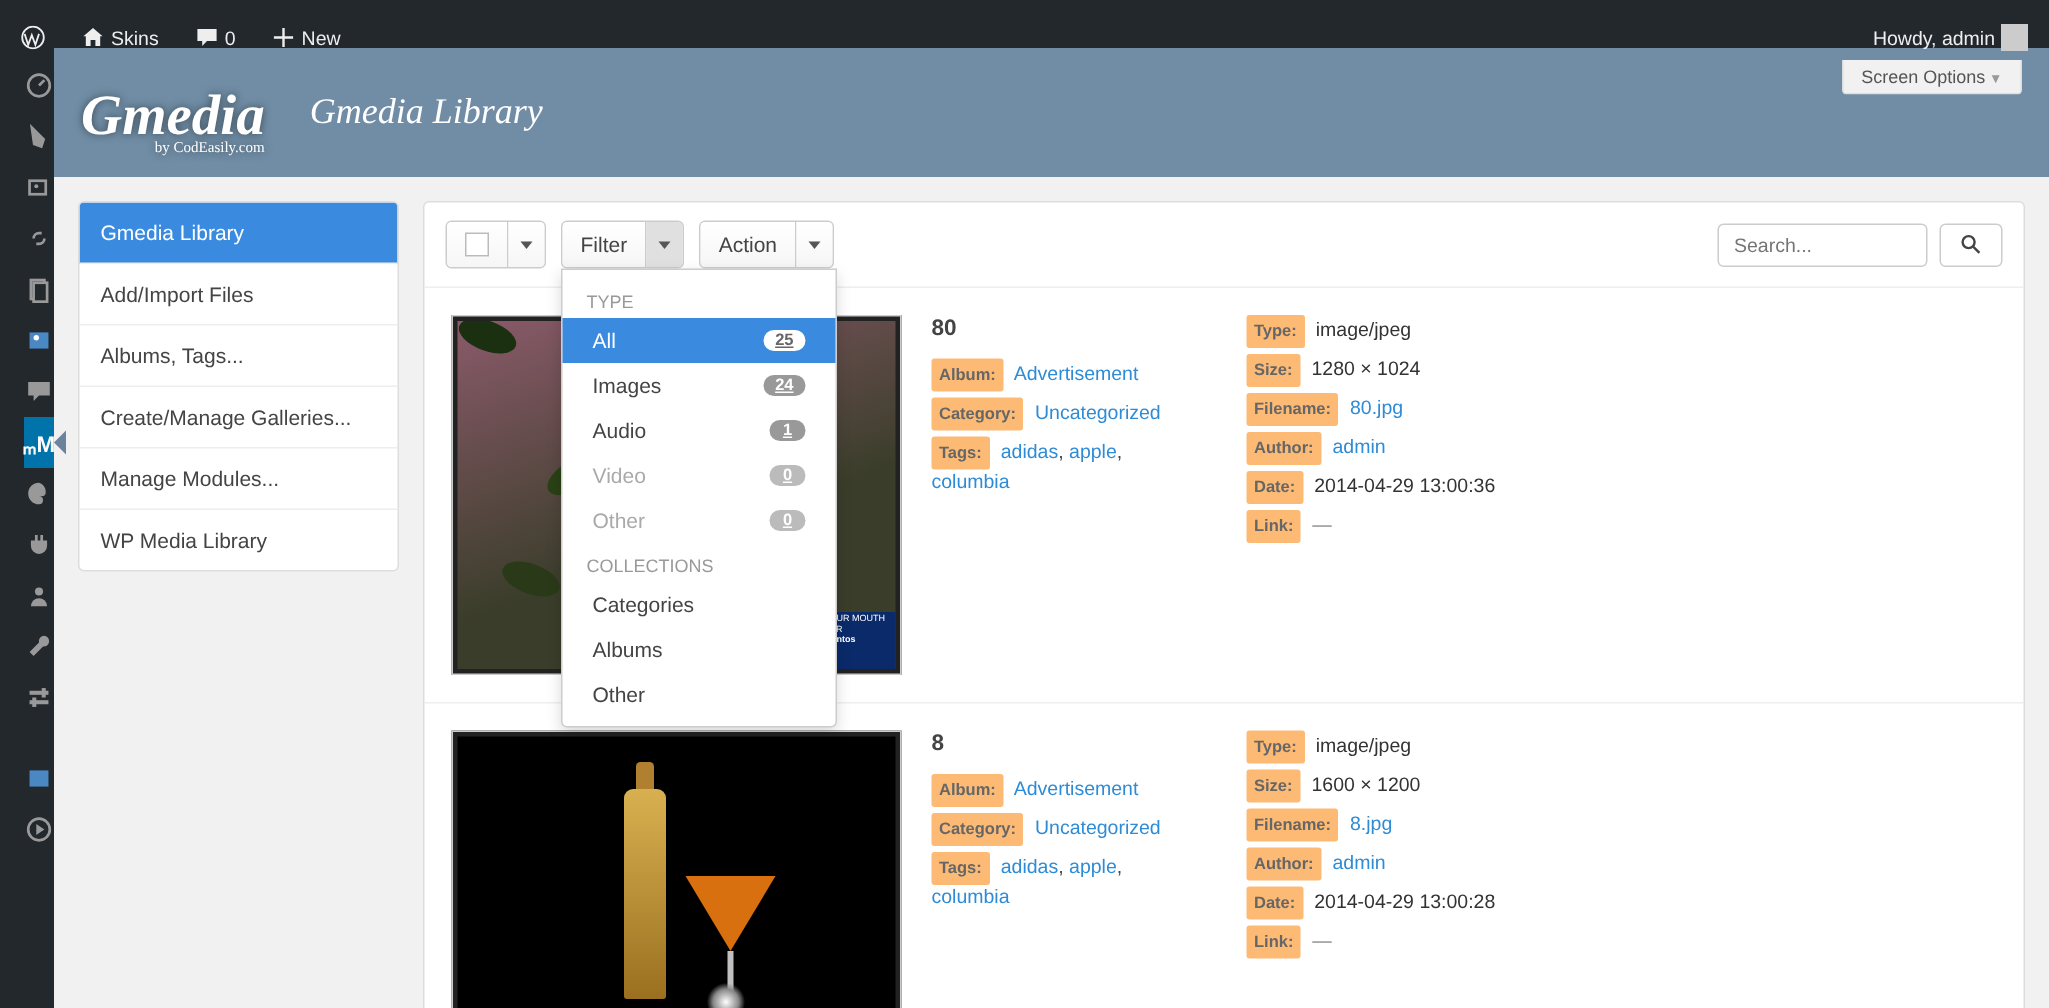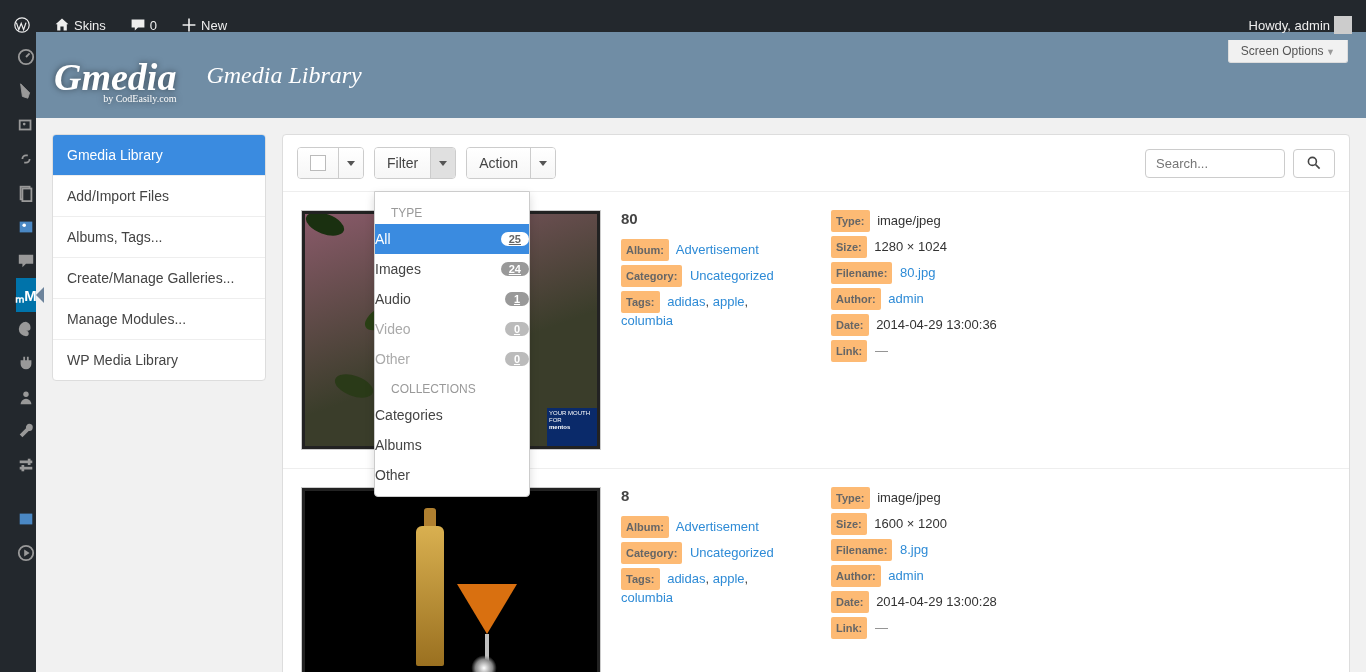--- a/index.html
+++ b/index.html
@@ -52,23 +52,23 @@
 .btn-group .caret-part { padding: 7px 8px; }
 .btn-group .caret-part.open { background: #e0e0e0; }
 .caret { display: inline-block; width: 0; height: 0; border-left: 4px solid transparent; border-right: 4px solid transparent; border-top: 5px solid #555; }
 .chk { width: 16px; height: 16px; border: 1px solid #bbb; background: #fff; }
 .toolbar-right { margin-left: auto; display: flex; gap: 8px; }
 .search-input { border: 1px solid #ccc; border-radius: 4px; padding: 6px 10px; width: 140px; font-size: 13px; }
 .search-btn { border: 1px solid #ccc; border-radius: 4px; padding: 4px 12px; background: #fff; cursor: pointer; display: flex; align-items: center; }
 .search-btn svg { width: 16px; height: 16px; stroke: #444; fill: none; stroke-width: 2; }
 
 
-.filter-dd { position: absolute; top: 44px; left: 0; width: 156px; background: #fff; border: 1px solid #ccc; border-radius: 0 0 4px 4px; box-shadow: 0 4px 10px rgba(0,0,0,0.15); z-index: 50; padding: 6px 0; }
+.filter-dd { position: absolute; top: 32px; left: 0; width: 184px; background: #fff; border: 1px solid #ccc; border-radius: 0 0 4px 4px; box-shadow: 0 4px 10px rgba(0,0,0,0.15); z-index: 50; padding: 6px 0; }
 .dd-header { padding: 8px 16px 4px; font-size: 12px; color: #999; text-transform: uppercase; }
-.dd-item { padding: 7px 0; display: flex; align-items: center; font-size: 14px; cursor: pointer; }
+.dd-item { padding: 7px 20px; display: flex; align-items: center; font-size: 14px; cursor: pointer; }
 .dd-item .label-text { flex: 1; }
 .dd-item .badge { background: #999; color: #fff; border-radius: 9px; font-size: 11px; padding: 1px 8px; font-weight: bold; min-width: 24px; text-align: center; text-decoration: underline; }
 .dd-item.active { background: #3a8be0; color: #fff; }
 .dd-item.active .badge { background: #fff; color: #666; }
 .dd-item.disabled { color: #aaa; }
 .dd-item.disabled .badge { background: #bbb; }
 
 
 .media-list { }
 .media-row { display: flex; gap: 20px; padding: 18px; border-bottom: 1px solid #eee; }

